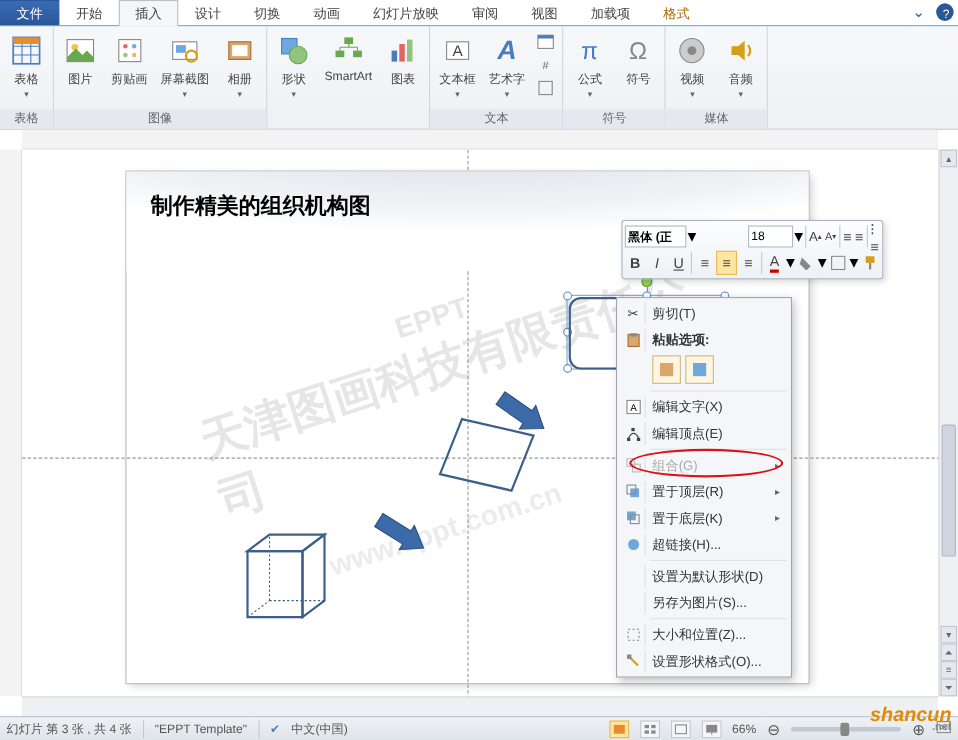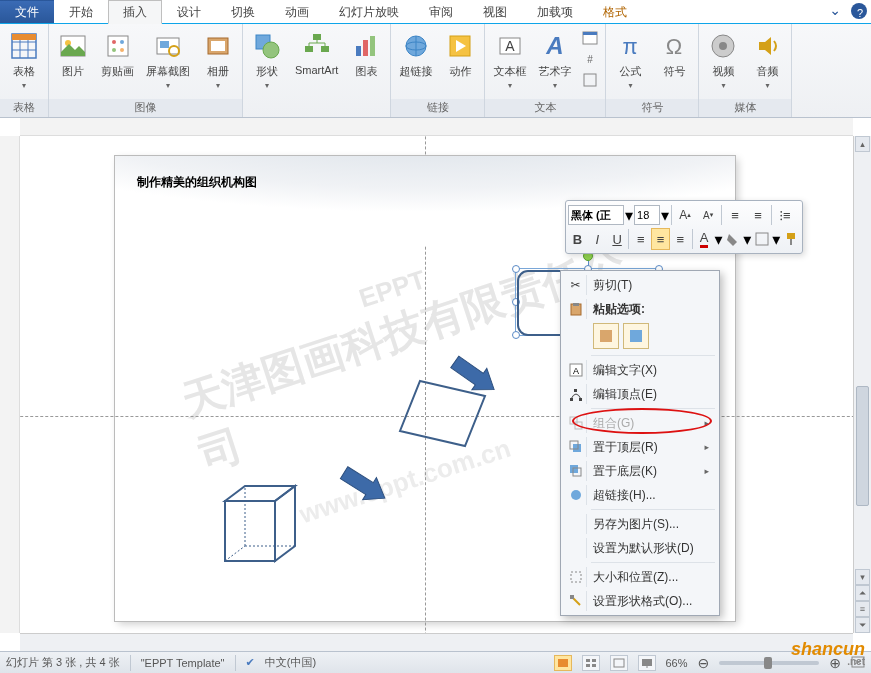--- a/index.html
+++ b/index.html
@@ -30,21 +30,21 @@
 .ruler-h { position:absolute; top:0; left:20px; right:18px; height:18px; background:#f3f3f3; border-bottom:1px solid #ddd;}
 .ruler-v { position:absolute; top:18px; left:0; width:20px; bottom:18px; background:#f3f3f3; border-right:1px solid #ddd;}
 .canvas { position: absolute; top: 18px; left: 20px; right: 18px; bottom: 18px; background: #fff; overflow: hidden; }
 .scroll-v { position:absolute; top:18px; right:0; width:18px; bottom:18px; background:#eef0f3; border-left:1px solid #ccc;}
 .scroll-v .thumb { position:absolute; left:2px; right:2px; top:250px; height:120px; background:#cfd6df; border:1px solid #aeb8c4; border-radius:2px;}
 .scroll-h { position:absolute; left:20px; right:18px; bottom:0; height:18px; background:#eef0f3; border-top:1px solid #ccc;}
 .scroll-v .navbtn { position:absolute; left:1px; right:1px; height:16px; background:#e5e9ef; border:1px solid #c0c8d2; font-size:9px; text-align:center; line-height:14px; color:#666;}
 
 .slide { position: absolute; left: 95px; top: 20px; width: 620px; height: 465px; background: #fff; box-shadow: 0 0 0 1px #bbb, 3px 3px 8px rgba(0,0,0,.2); }
 .slide::after{ content:""; position:absolute; top:0; left:0; right:0; height:90px; background: radial-gradient(ellipse 600px 120px at 50% -40px, #d5dde5 0%, #f0f2f5 60%, #fff 80%);}
-.slide-title { position: absolute; top: 18px; left: 22px; font-size: 12px; font-weight: bold; color: #000; z-index:1;}
+.slide-title { position: absolute; top: 18px; left: 22px; font-size: 20px; font-weight: bold; color: #000; z-index:1;}
 .watermark { position:absolute; top:110px; left:60px; width:500px; transform:rotate(-18deg); font-size:42px; color:#e6e6e6; font-weight:bold; pointer-events:none;}
 .watermark2 { position:absolute; top:310px; left:180px; transform:rotate(-18deg); font-size:26px; color:#ececec; font-weight:bold; pointer-events:none;}
 
 .selbox { position:absolute; left:400px; top:112px; width:145px; height:68px; border:1px solid #7aa7d8;}
 .handle { position:absolute; width:8px; height:8px; background:#fff; border:1px solid #5a8ac6; border-radius:50%;}
 .rot { position:absolute; left:50%; top:-18px; width:10px; height:10px; margin-left:-5px; background:#8fd14f; border:1px solid #5a9e2f; border-radius:50%;}
 .rot::before{content:""; position:absolute; left:4px; top:9px; width:1px; height:8px; background:#5a8ac6;}
 
 .shape-para { position:absolute; left:280px; top:220px; width:95px; height:75px; }
 .shape-cube { position:absolute; left:105px; top:325px; width:90px; height:85px; }
@@ -207,44 +207,20 @@
               <rect x="4" y="14" width="5" height="10" fill="#4a7bbf"></rect>
               <rect x="11" y="8" width="5" height="16" fill="#e06666"></rect>
               <rect x="18" y="4" width="5" height="20" fill="#93c47d"></rect>
             </svg>
           </div>
           <span>图表</span>
         </div>
     </div>
   </div>
 
-  <div class="group">
-    <div class="group-body">
-      <div class="rbtn">
-          <div class="ic">
-            <svg width="28" height="28">
-              <circle cx="14" cy="14" r="10" fill="#6fa8dc" stroke="#3d85c6"></circle>
-              <ellipse cx="14" cy="14" rx="10" ry="4" fill="none" stroke="#3d85c6"></ellipse>
-              <line x1="14" y1="4" x2="14" y2="24" stroke="#3d85c6"></line>
-            </svg>
-          </div>
-          <span>超链接</span>
-        </div>
-      <div class="rbtn">
-          <div class="ic">
-            <svg width="28" height="28">
-              <rect x="4" y="4" width="20" height="20" fill="#f5c242" stroke="#d4a017"></rect>
-              <path d="M10 8 L20 14 L10 20 Z" fill="#fff"></path>
-            </svg>
-          </div>
-          <span>动作</span>
-        </div>
-    </div>
-    <div class="group-label">链接</div>
-  </div>
 
   <div class="group">
     <div class="group-body">
       <div class="rbtn">
           <div class="ic">
             <svg width="28" height="28">
               <rect x="4" y="6" width="20" height="16" fill="#fff" stroke="#888"></rect>
               <text x="14" y="19" font-size="14" text-anchor="middle" fill="#444">A</text>
             </svg>
           </div>
@@ -390,21 +366,21 @@
             <line x1="25" y1="65" x2="25" y2="5" stroke="#3d5f8a" stroke-width="1" stroke-dasharray="2"></line>
           </svg></div>
     </div>
   </div>
 </div>
 
 <div class="minitool">
   <div class="row">
     <input class="inp" style="width: 56px; font-weight: bold;" value="黑体 (正">
       <span class="dd">▾</span>
-    <input class="inp" style="width: 26px;" value="18">
+    <input class="inp" style="width: 41px; margin-left: 46px;" value="18">
       <span class="dd">▾</span>
     <div class="sep"></div>
     <div class="tbtn" style="font-size:12px">A<sup style="font-size:7px">▴</sup></div>
     <div class="tbtn" style="font-size:10px">A<sup style="font-size:7px">▾</sup></div>
     <div class="sep"></div>
     <div class="tbtn">≡</div>
     <div class="tbtn">≡</div>
     <div class="sep"></div>
     <div class="tbtn">⁝≡</div>
   </div>
@@ -530,25 +506,25 @@
       <div class="micon">
         <svg width="14" height="14">
           <circle cx="7" cy="7" r="5" fill="#6fa8dc"></circle>
         </svg>
       </div>
       <span>超链接(H)...</span>
     </div>
   <div class="msep"></div>
   <div class="mi">
       <div class="micon"></div>
+      <span>设置为默认形状(D)</span>
+    </div>
+  <div class="mi">
+      <div class="micon"></div>
       <span>另存为图片(S)...</span>
-    </div>
-  <div class="mi">
-      <div class="micon"></div>
-      <span>设置为默认形状(D)</span>
     </div>
   <div class="msep"></div>
   <div class="mi">
       <div class="micon">
         <svg width="14" height="14">
           <rect x="2" y="2" width="10" height="10" fill="none" stroke="#888" stroke-dasharray="2"></rect>
         </svg>
       </div>
       <span>大小和位置(Z)...</span>
     </div>

